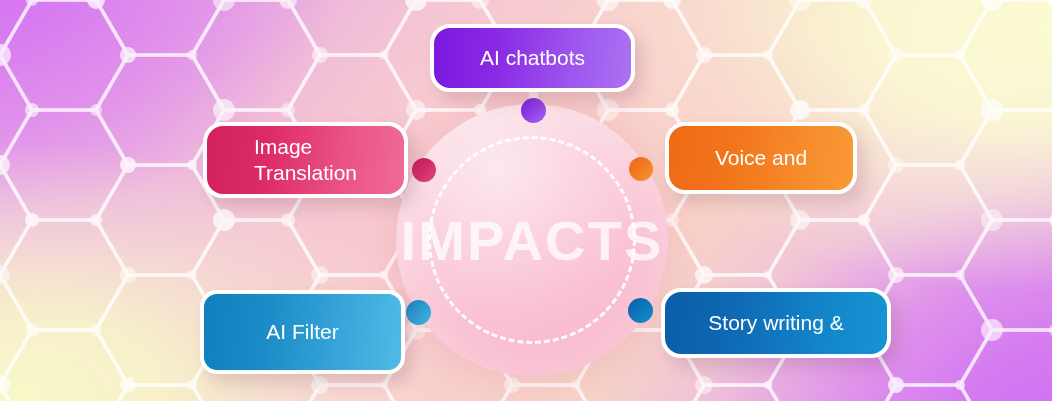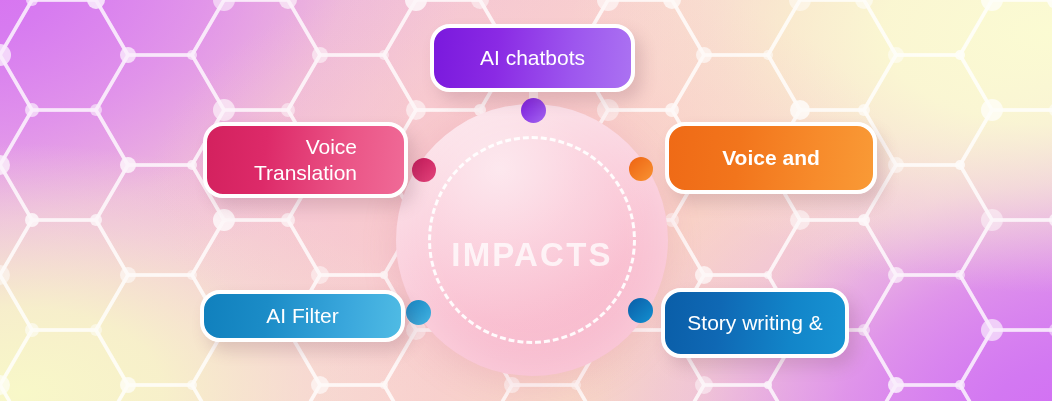--- a/index.html
+++ b/index.html
@@ -70,66 +70,65 @@
     border-radius: 50%;
     border: 3px dashed rgba(255,255,255,0.92);
   }
   .hub-label {
     position: absolute;
     left: 0;
     right: 0;
     top: 50%;
     transform: translateY(-50%);
     text-align: center;
-    font-size: 33px;
+    font-size: 56px;
     font-weight: 700;
     letter-spacing: 2.2px;
     color: rgba(255,255,255,0.74);
     white-space: nowrap;
-    margin-top: 15px;
   }
 
   
   .card {
     position: absolute;
     box-sizing: border-box;
     border: 4px solid #ffffff;
     border-radius: 20px;
     display: flex;
     align-items: center;
     justify-content: center;
-    text-align: right;
+    text-align: left;
     color: #ffffff;
     font-size: 21px;
     font-weight: 400;
     line-height: 1.22;
     padding: 6px 12px;
     box-shadow: 7px 9px 16px rgba(120,70,90,0.20);
   }
   .card span { display: block; }
 
   .card-chatbots {
     left: 430px;  top: 24px;  width: 205px; height: 68px;
     background: linear-gradient(96deg, #7a19dd 0%, #8a2ae4 32%, #9d56ee 70%, #ab72f2 100%);
   }
   .card-image {
     left: 203px;  top: 122px; width: 205px; height: 76px;
     background: linear-gradient(96deg, #d3215e 0%, #dd2a69 30%, #ea5486 70%, #f06a97 100%);
   }
   .card-voice {
-    left: 665px;  top: 122px; width: 212px; height: 72px;
+    left: 665px;  top: 122px; width: 192px; height: 72px;
     background: linear-gradient(96deg, #ef6a16 0%, #f2751c 34%, #f78b2b 72%, #f99a36 100%);
-    font-weight: bold;
   }
   .card-filter {
-    left: 200px;  top: 290px; width: 205px; height: 52px;
+    left: 200px;  top: 290px; width: 205px; height: 84px;
     background: linear-gradient(96deg, #1080bd 0%, #1b8cc7 32%, #3aa7dc 72%, #4fbbe4 100%);
+    border-radius: 17px;
   }
   .card-story {
-    left: 661px;  top: 288px; width: 188px; height: 70px;
+    left: 661px;  top: 288px; width: 230px; height: 70px;
     background: linear-gradient(96deg, #0a5ea8 0%, #0f68b4 30%, #1285c9 70%, #1893d3 100%);
   }
 
   
   .dot {
     position: absolute;
     border-radius: 50%;
   }
   .dot-chatbots {
     left: 521px; top: 98px; width: 25px; height: 25px;
@@ -555,21 +554,21 @@
   <div class="dot dot-chatbots"></div>
 
   <div class="card card-chatbots">
     <div>
       <span>AI chatbots</span>
     </div>
   </div>
 
   <div class="card card-image">
     <div>
-      <span>Voice</span>
+      <span>Image</span>
       <span>Translation</span>
     </div>
   </div>
 
   <div class="card card-voice">
     <div>
       <span>Voice and</span>
     </div>
   </div>
 

